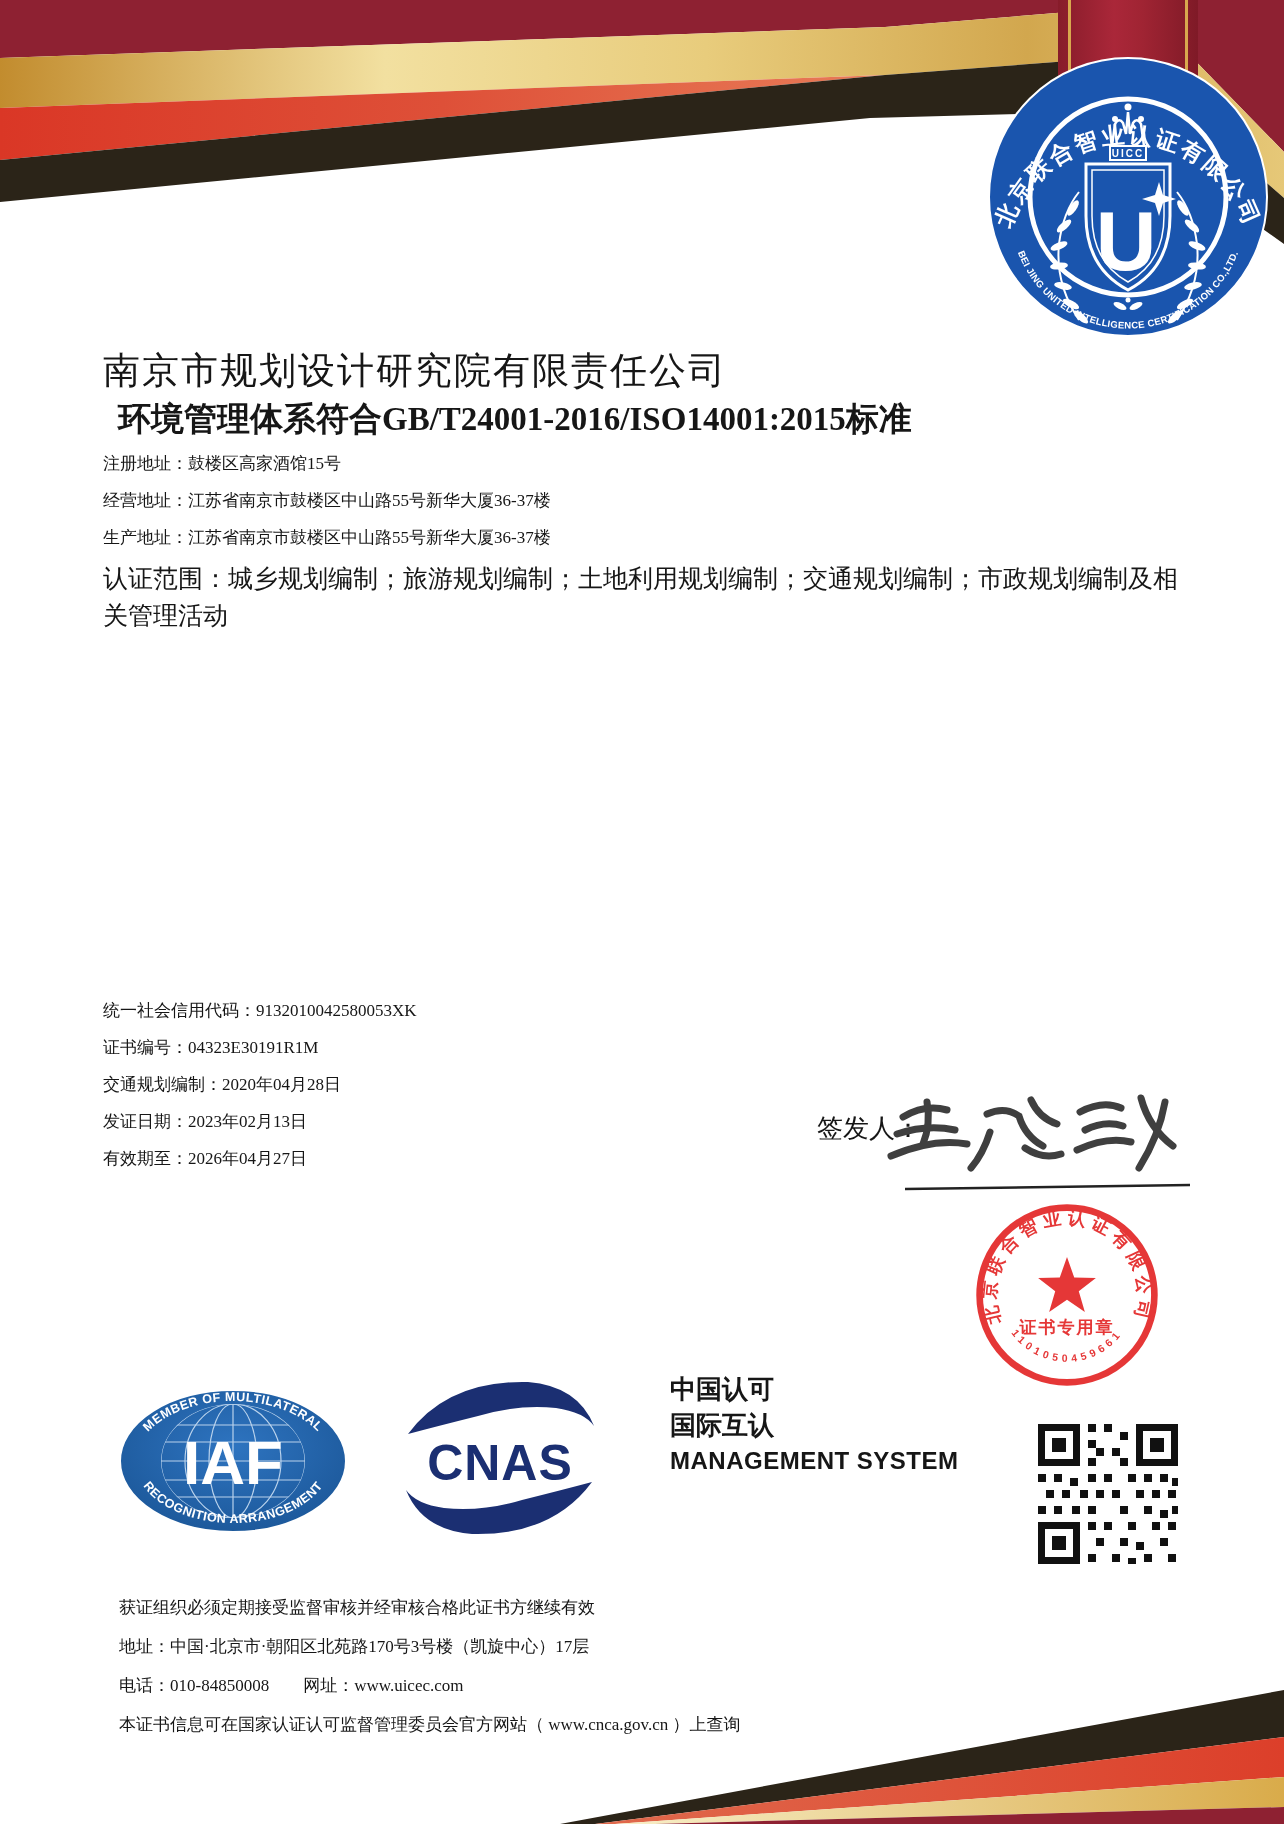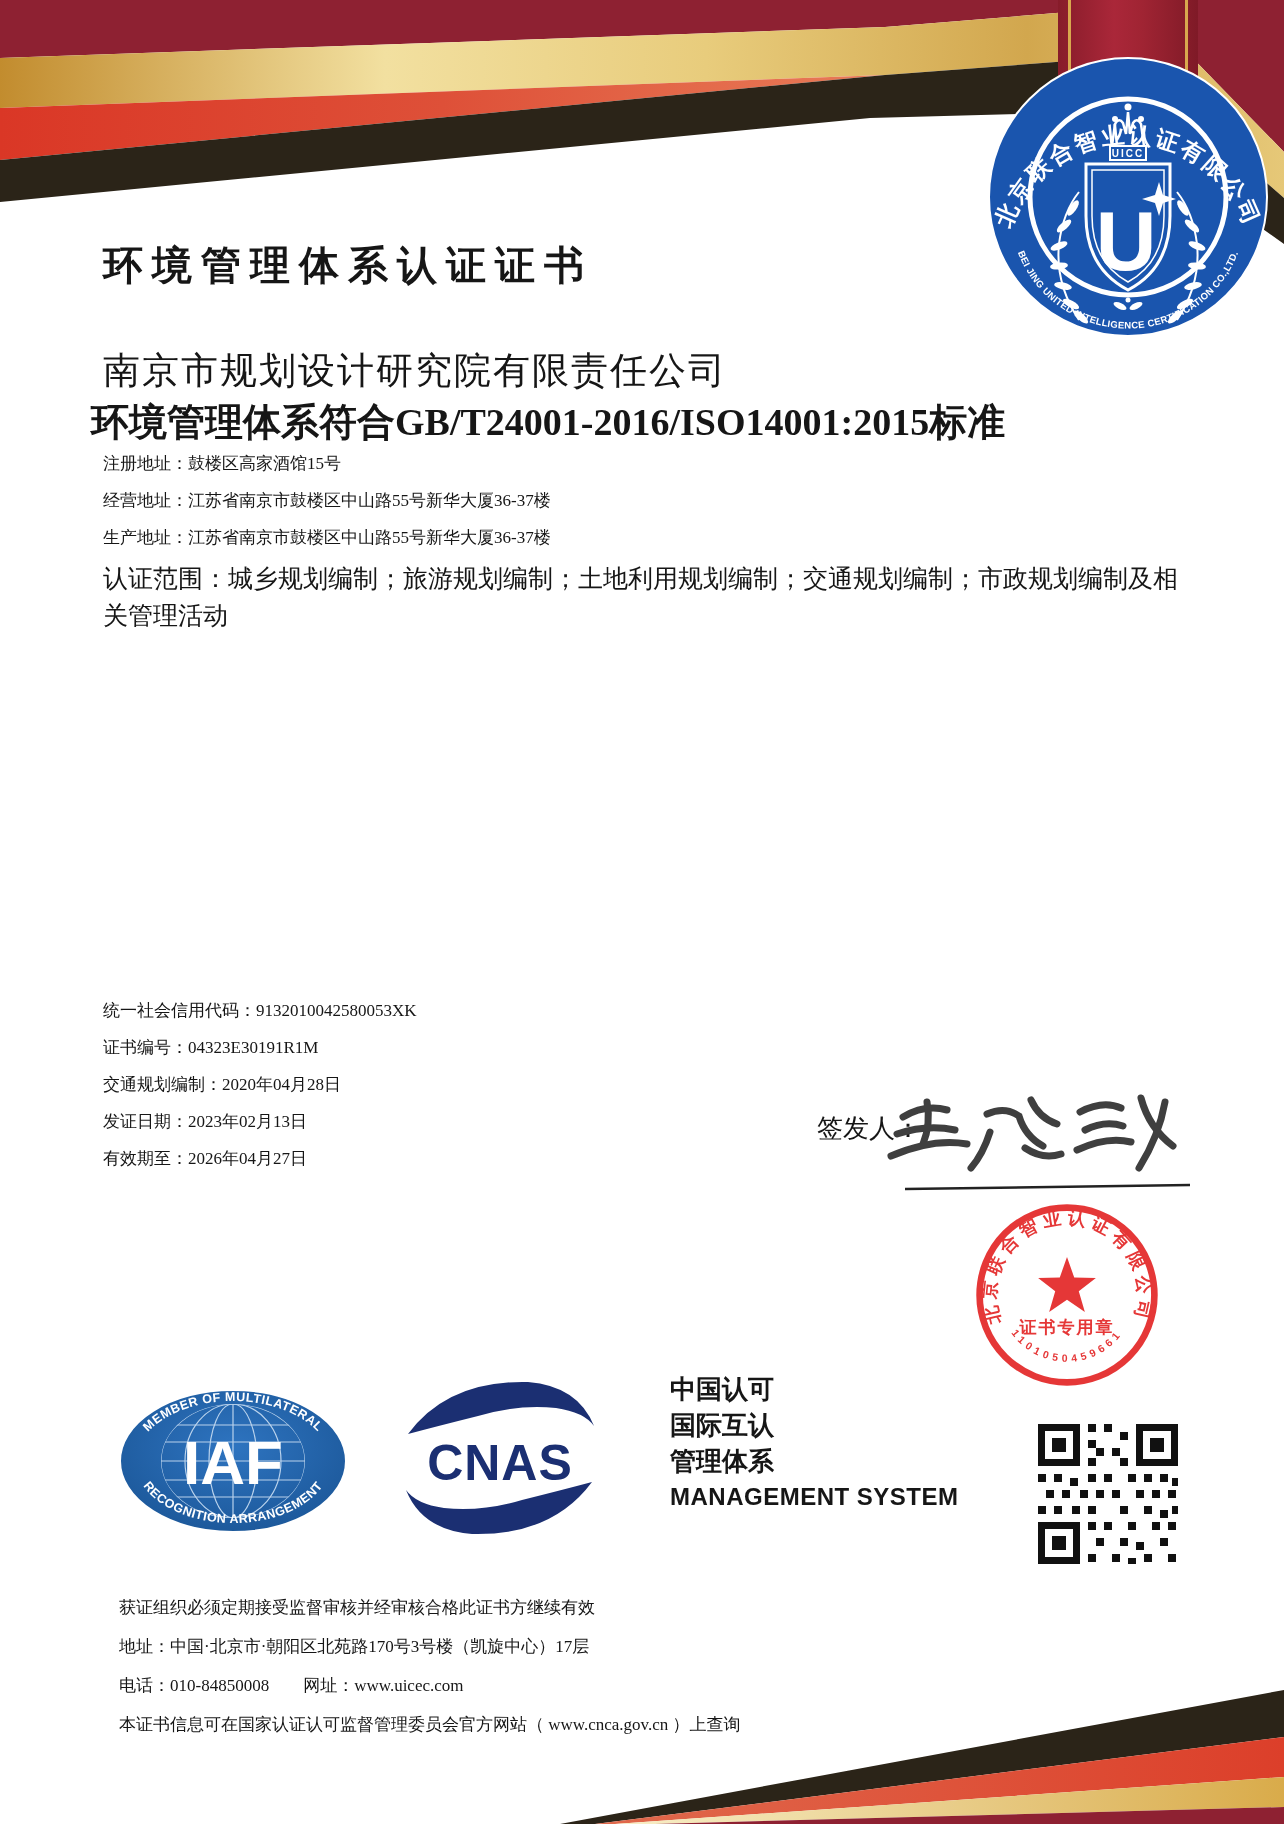--- a/index.html
+++ b/index.html
@@ -2,21 +2,21 @@
 <html><head>
 <meta charset="utf-8">
 <style>
   html,body{margin:0;padding:0;background:#ffffff;}
   .page{position:relative;width:1284px;height:1824px;background:#ffffff;overflow:hidden;
         font-family:"Liberation Serif","DejaVu Serif",serif;color:#161616;}
   .abs{position:absolute;}
   svg{display:block;}
   .title{left:103px;top:238px;font-size:40px;font-weight:700;letter-spacing:9px;}
   .company{left:103px;top:346px;font-size:37px;font-weight:400;letter-spacing:2px;}
-  .standard{left:91px;top:397px;font-size:38px;font-weight:700;}
+  .standard{left:118px;top:397px;font-size:33px;font-weight:700;}
   .bodyline{font-size:17px;white-space:nowrap;}
   .addr0{left:103px;top:452px;}
   .addr1{left:103px;top:489px;}
   .addr2{left:103px;top:526px;}
   .scope{left:103px;top:560px;width:1085px;font-size:25px;line-height:37px;}
   .det0{left:103px;top:999px;}
   .det1{left:103px;top:1036px;}
   .det2{left:103px;top:1073px;}
   .det3{left:103px;top:1110px;}
   .det4{left:103px;top:1147px;}
@@ -111,21 +111,20 @@
       <ellipse cx="98" cy="265" rx="9" ry="3.5" transform="rotate(42 98 265)"></ellipse>
     </g>
     <use href="#laurelL" transform="translate(290,0) scale(-1,1)"></use>
     <g fill="#ffffff">
       <ellipse cx="137" cy="254" rx="7" ry="3" transform="rotate(25 137 254)"></ellipse>
       <ellipse cx="153" cy="254" rx="7" ry="3" transform="rotate(-25 153 254)"></ellipse>
       <circle cx="145" cy="248" r="2.5"></circle>
     </g>
   </svg>
 
-  <div class="abs title">环境管理体系认证证书</div>
   <div class="abs company">南京市规划设计研究院有限责任公司</div>
   <div class="abs standard">环境管理体系符合GB/T24001-2016/ISO14001:2015标准</div>
 
   <div class="abs bodyline addr0">
     <span>注册地址：</span><span>鼓楼区高家酒馆15号</span>
   </div>
   <div class="abs bodyline addr1">
     <span>经营地址：</span><span>江苏省南京市鼓楼区中山路55号新华大厦36-37楼</span>
   </div>
   <div class="abs bodyline addr2">
@@ -223,21 +222,20 @@
 
   <svg class="abs cnas-svg" style="left:400px;top:1378px;" width="200" height="158" viewBox="0 0 200 158">
     <path d="M8,56 Q48,2 128,4 Q178,8 194,48 Q184,34 156,30 Q118,26 78,38 Q38,48 8,56 Z" fill="#1b2f72"></path>
     <path d="M192,104 Q152,158 72,156 Q22,152 6,112 Q16,126 44,130 Q82,134 122,122 Q162,112 192,104 Z" fill="#1b2f72"></path>
     <text x="100" y="102" font-size="50" font-weight="700" fill="#1b2f72" text-anchor="middle" letter-spacing="1">CNAS</text>
   </svg>
 
   <div class="abs accred">
     <div class="cjk">中国认可</div>
     <div class="cjk">国际互认</div>
-    <div class="cjk">管理体系</div>
     <div class="lat">MANAGEMENT SYSTEM</div>
   </div>
 
   <svg class="abs" style="left:1032px;top:1418px;" width="152" height="152" viewBox="0 0 152 152">
     <rect x="0" y="0" width="152" height="152" fill="#ffffff"></rect>
     <g fill="#111111">
       <rect x="6" y="6" width="42" height="42"></rect>
         <rect x="13" y="13" width="28" height="28" fill="#ffffff"></rect>
         <rect x="20" y="20" width="14" height="14"></rect>
       <rect x="104" y="6" width="42" height="42"></rect>

